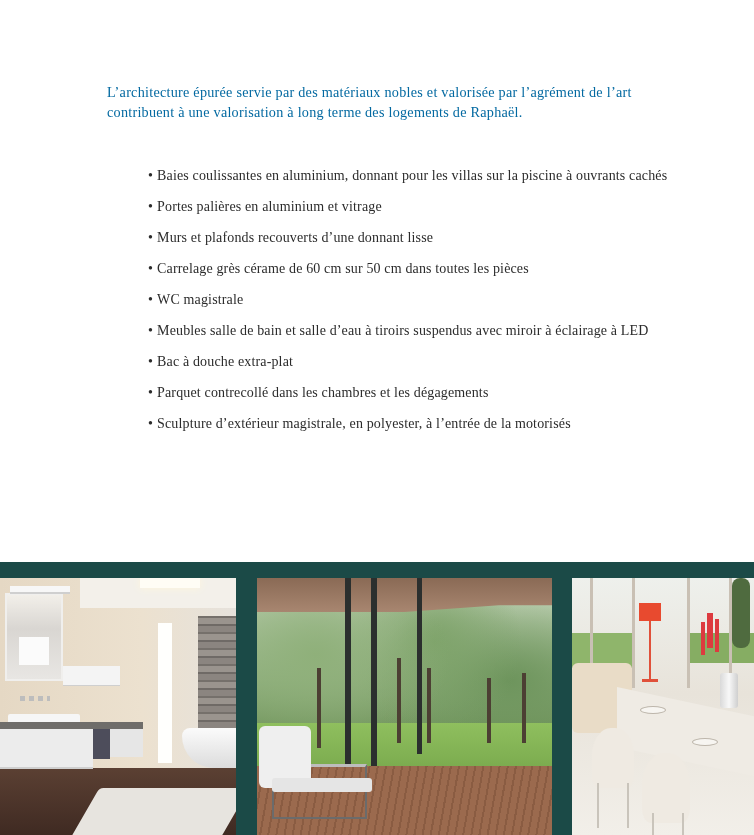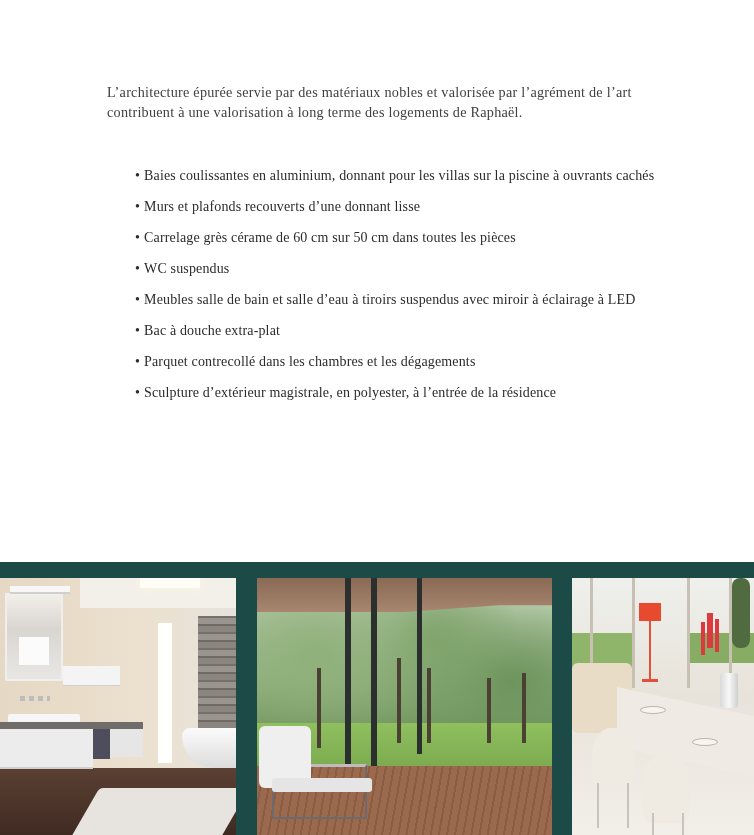--- a/index.html
+++ b/index.html
@@ -2,24 +2,24 @@
 <html><head>
 <meta charset="utf-8">
 <style>
   * { box-sizing: border-box; margin: 0; padding: 0; }
   html, body { width: 754px; height: 835px; overflow: hidden; background: #ffffff; }
   body { position: relative; font-family: "DejaVu Serif", "Liberation Serif", serif; color: #2a2a2a; }
 
   .intro {
     position: absolute; left: 107px; top: 82px; width: 545px;
     font-family: "Liberation Serif", serif; font-size: 14.2px; line-height: 20px;
-    letter-spacing: 0.25px; color: #404040;
+    letter-spacing: 0.25px; color: #0369a1;
   }
 
-  .features { position: absolute; left: 135px; top: 167px; width: 520px; list-style: none; }
+  .features { position: absolute; left: 148px; top: 167px; width: 520px; list-style: none; }
   .features li {
     font-family: "Liberation Serif", serif; font-size: 14px; line-height: 17px;
     color: #2b2b2b; margin-bottom: 14px; letter-spacing: 0.15px;
   }
   .features li .bullet { margin-right: 4px; }
 
   .photo-band {
     position: absolute; left: 0; top: 562px; width: 754px; height: 273px;
     background: #1b4a47; overflow: hidden;
   }
@@ -80,27 +80,28 @@
   .p3-chair-leg { position:absolute; width:2px; height:45px; background:#c9c4bb; }
   .p3-vase { position:absolute; left:148px; top:95px; width:18px; height:35px; background: linear-gradient(90deg,#d9d9d9,#f8f8f8,#cfcfcf); border-radius:3px; }
 </style>
 </head>
 <body>
 
 <p class="intro">L’architecture épurée servie par des matériaux nobles et valorisée par l’agrément de l’art contribuent à une valorisation à long terme des logements de Raphaël.</p>
 
 <ul class="features">
   <li><span class="bullet">•</span><span>Baies coulissantes en aluminium, donnant pour les villas sur la piscine à ouvrants cachés</span></li>
+  <li><span class="bullet">•</span><span>Portes palières en aluminium et vitrage</span></li>
   <li><span class="bullet">•</span><span>Murs et plafonds recouverts d’une donnant lisse</span></li>
   <li><span class="bullet">•</span><span>Carrelage grès cérame de 60 cm sur 50 cm dans toutes les pièces</span></li>
-  <li><span class="bullet">•</span><span>WC suspendus</span></li>
+  <li><span class="bullet">•</span><span>WC magistrale</span></li>
   <li><span class="bullet">•</span><span>Meubles salle de bain et salle d’eau à tiroirs suspendus avec miroir à éclairage à LED</span></li>
   <li><span class="bullet">•</span><span>Bac à douche extra-plat</span></li>
   <li><span class="bullet">•</span><span>Parquet contrecollé dans les chambres et les dégagements</span></li>
-  <li><span class="bullet">•</span><span>Sculpture d’extérieur magistrale, en polyester, à l’entrée de la résidence</span></li>
+  <li><span class="bullet">•</span><span>Sculpture d’extérieur magistrale, en polyester, à l’entrée de la motorisés</span></li>
 </ul>
 
 <div class="photo-band">
 
   <div class="photo photo-1">
     <div class="p1-wall"></div>
     <div class="p1-ceiling"></div>
     <div class="p1-skylight"></div>
     <div class="p1-mirror">
         <div class="p1-mirror-window" style="left:12px;top:42px;"></div>

